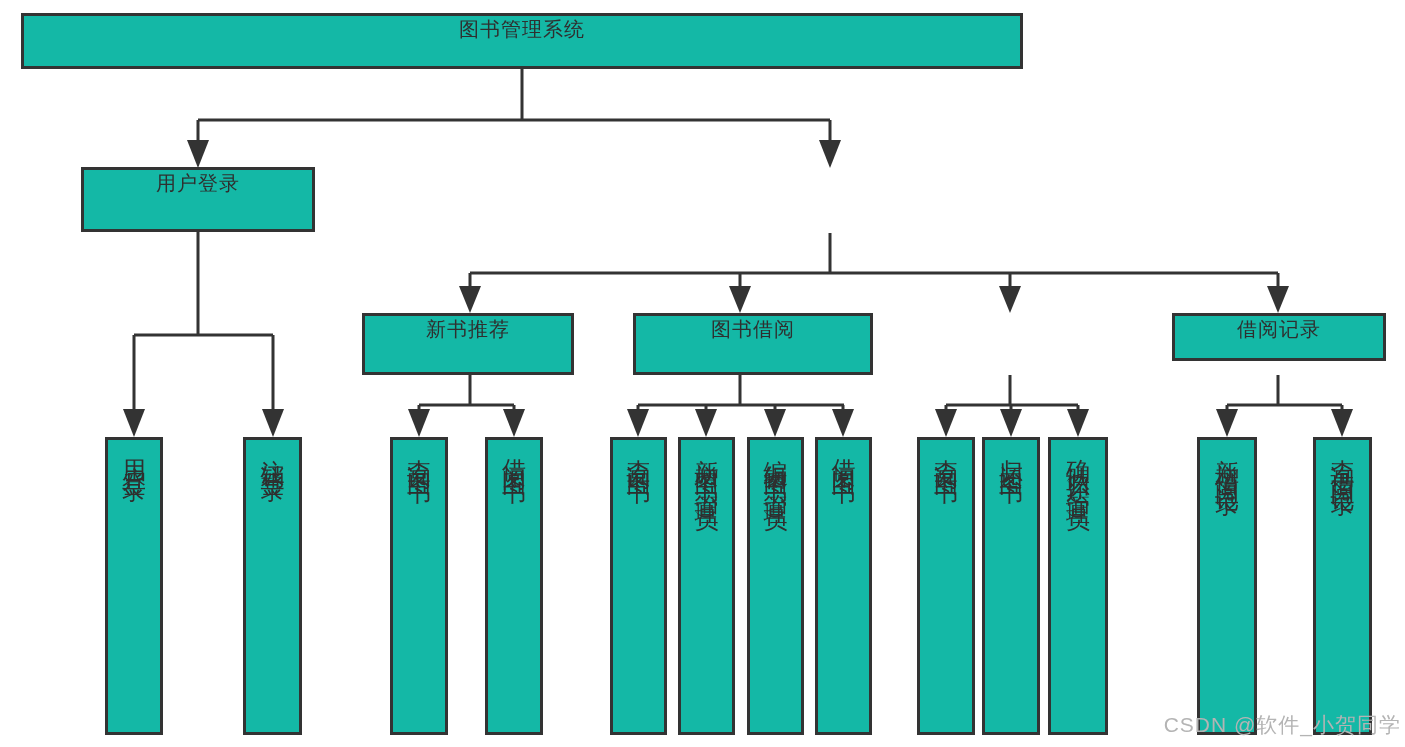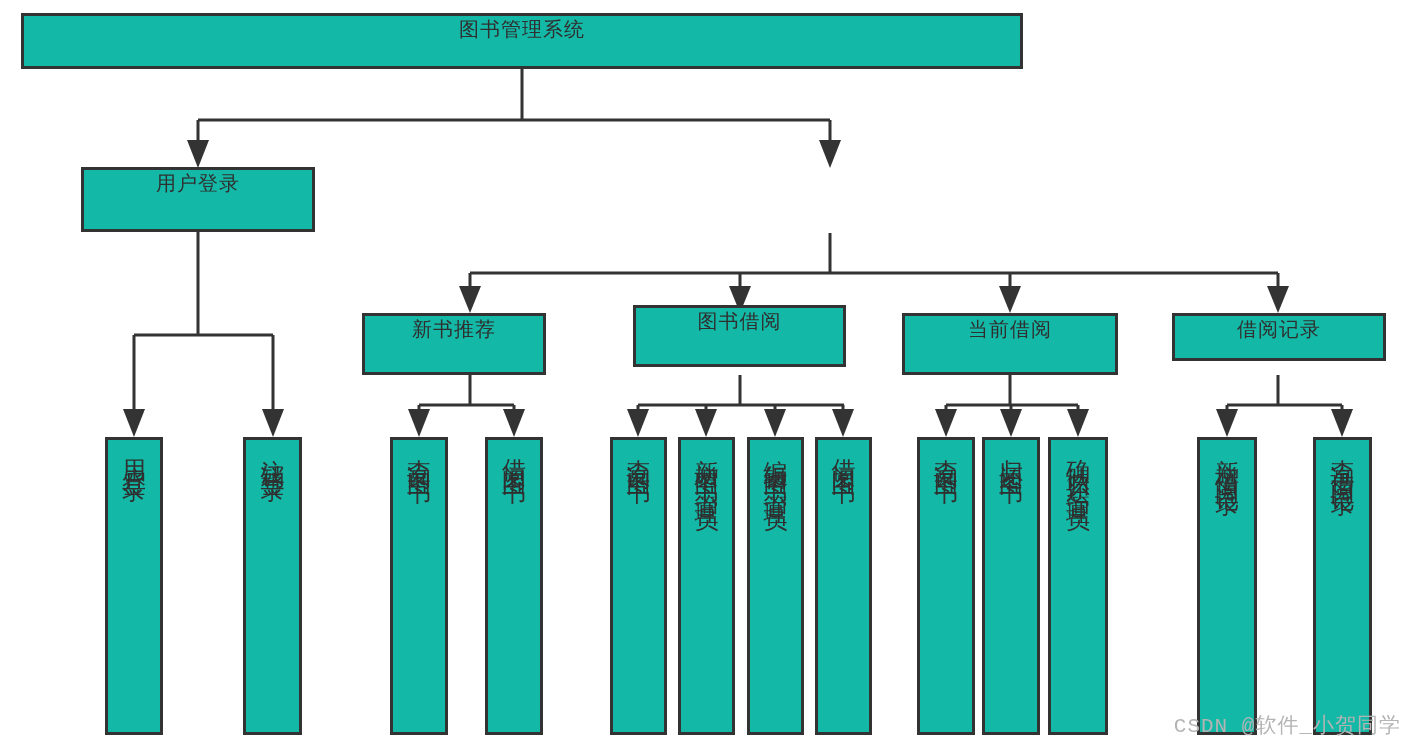--- a/index.html
+++ b/index.html
@@ -38,21 +38,20 @@
     line-height:1;
     max-height:290px;
   }
   .watermark{
     position:absolute;
     right:4px;bottom:8px;
     font-size:21px;
     color:var(--wm);
     letter-spacing:1px;
     white-space:nowrap;
-    font-family:Liberation Mono, monospace;
   }
 </style>
 </head>
 <body>
 
 <div class="stage">
 
   <svg class="wires" width="1405" height="747" viewBox="0 0 1405 747" xmlns="http://www.w3.org/2000/svg">
 
     <path d="M522 69 V120 M198 120 H830 M198 120 V142 M830 120 V142"></path>
@@ -90,28 +89,25 @@
   </svg>
 
   <div class="node hbox" style="left:21px;top:13px;width:1002px;height:56px">
     <span class="lbl">图书管理系统</span>
   </div>
 
   <div class="node hbox" style="left:81px;top:167px;width:234px;height:65px">
     <span class="lbl">用户登录</span>
   </div>
 
-  <div class="node hbox" style="left:362px;top:313px;width:184px;height:62px">
+  <div class="node hbox" style="left:362px;top:313px;width:212px;height:62px">
     <span class="lbl">新书推荐</span>
   </div>
-  <div class="node hbox" style="left:633px;top:305px;width:213px;height:62px">
+  <div class="node hbox" style="left:633px;top:313px;width:240px;height:62px">
     <span class="lbl">图书借阅</span>
-  </div>
-  <div class="node hbox" style="left:902px;top:313px;width:216px;height:62px">
-    <span class="lbl">当前借阅</span>
   </div>
   <div class="node hbox" style="left:1172px;top:313px;width:214px;height:48px">
     <span class="lbl">借阅记录</span>
   </div>
 
   <div class="node vbox" style="left:105px;top:437px;width:58px;height:298px">
     <span class="vlbl">用户登录</span>
   </div>
   <div class="node vbox" style="left:243px;top:437px;width:59px;height:298px">
     <span class="vlbl">注销登录</span>

